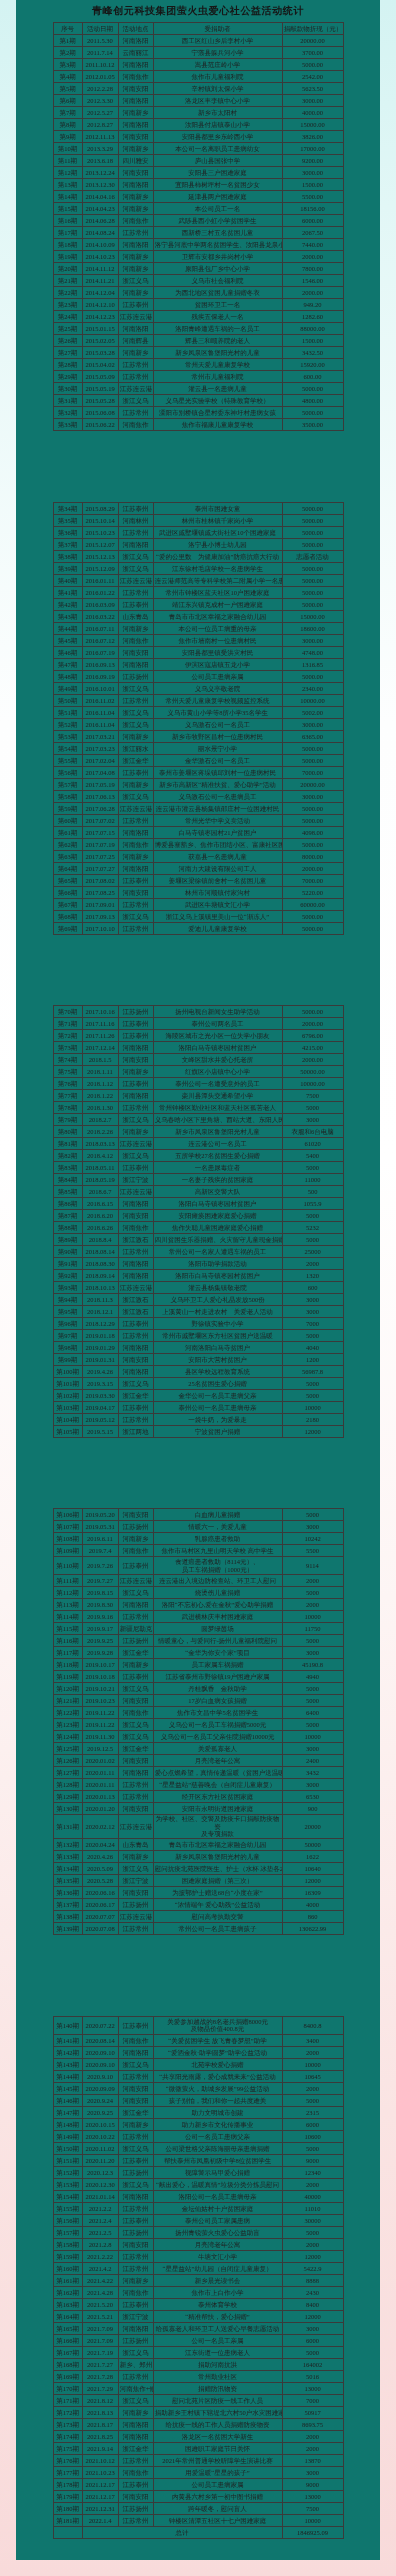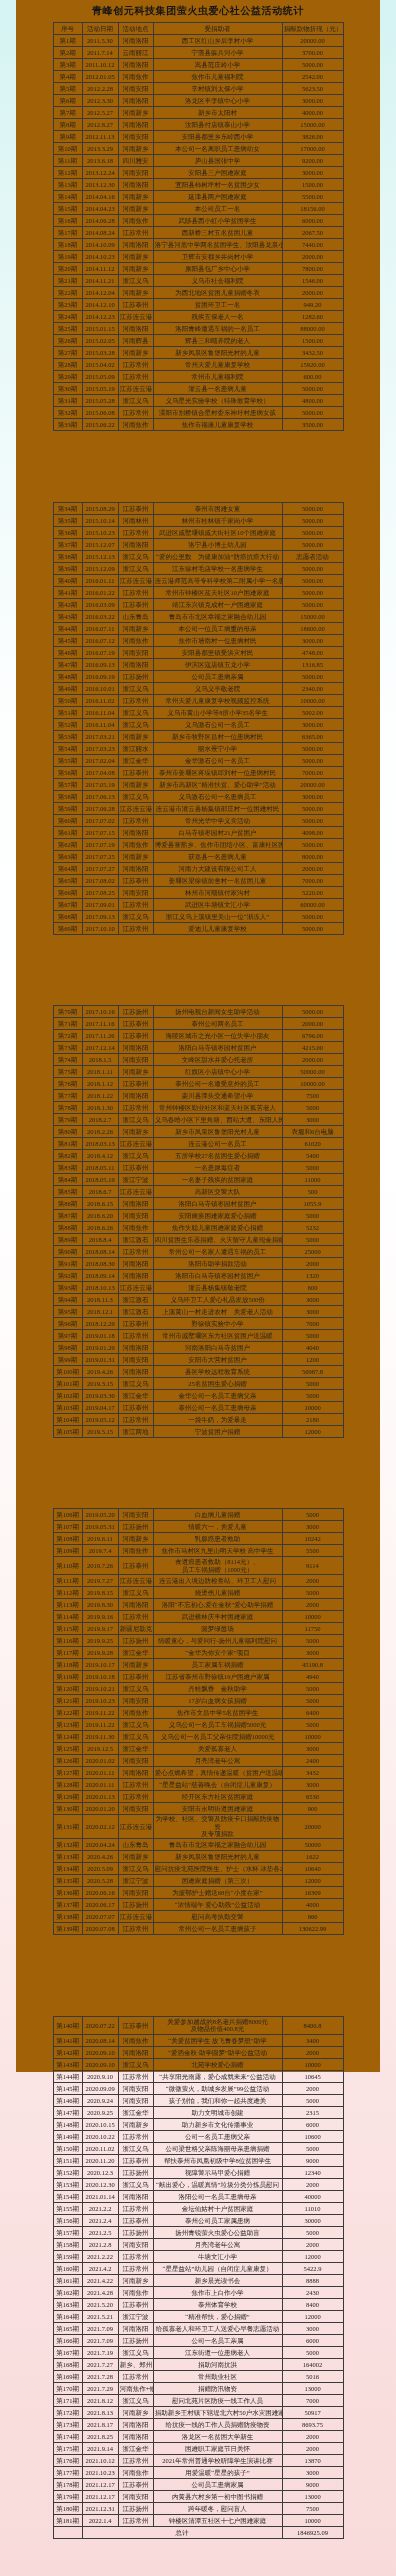--- a/index.html
+++ b/index.html
@@ -3,22 +3,22 @@
 <meta charset="utf-8">
 <style>
   html,body{margin:0;padding:0;}
   body{
     width:397px;height:2576px;position:relative;
     font-family:"Liberation Serif","DejaVu Serif",serif;
     background:linear-gradient(180deg,#d4f3f2 0%,#e2f7f6 8%,#fdfefe 28%,#ffffff 45%,#fdf5f4 62%,#fae4e3 82%,#f8dada 100%);
     overflow:hidden;
   }
   .page{
-    position:absolute;left:16px;top:0;width:364px;height:2072px;
-    background:#a16207;
+    position:absolute;left:16px;top:0;width:364px;height:2560px;
+    background:#0f766e;
     font-family:Liberation Serif, serif;
   }
   .doc-title{
     padding-top:4.1px;text-align:center;font-size:10px;font-weight:bold;
     color:#161616;letter-spacing:0.6px;line-height:14px;
   }
   table.donation-table{
     width:290px;margin:0 auto;border-collapse:collapse;table-layout:fixed;
     border:1.2px solid #2f2f2f;
   }

